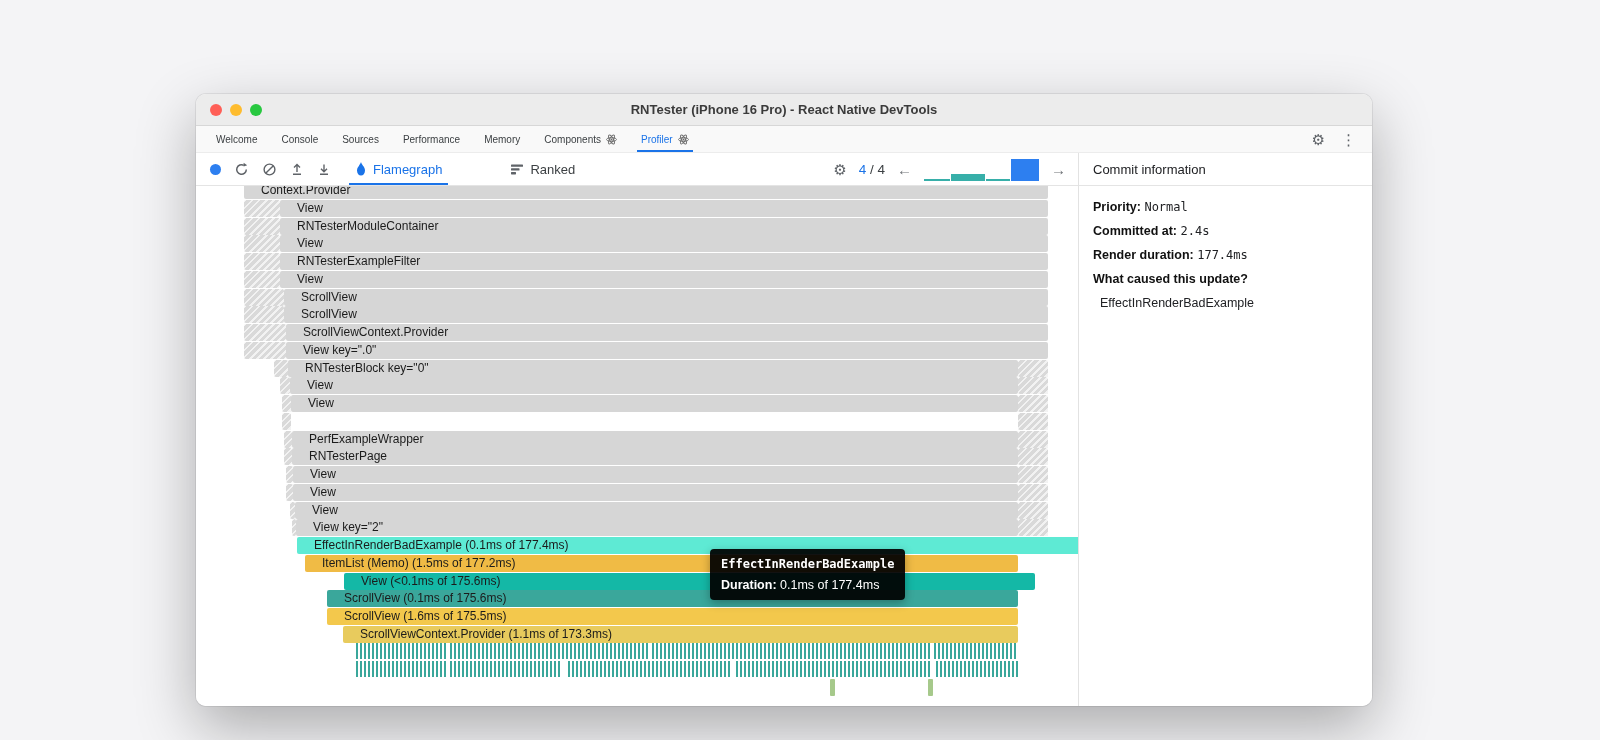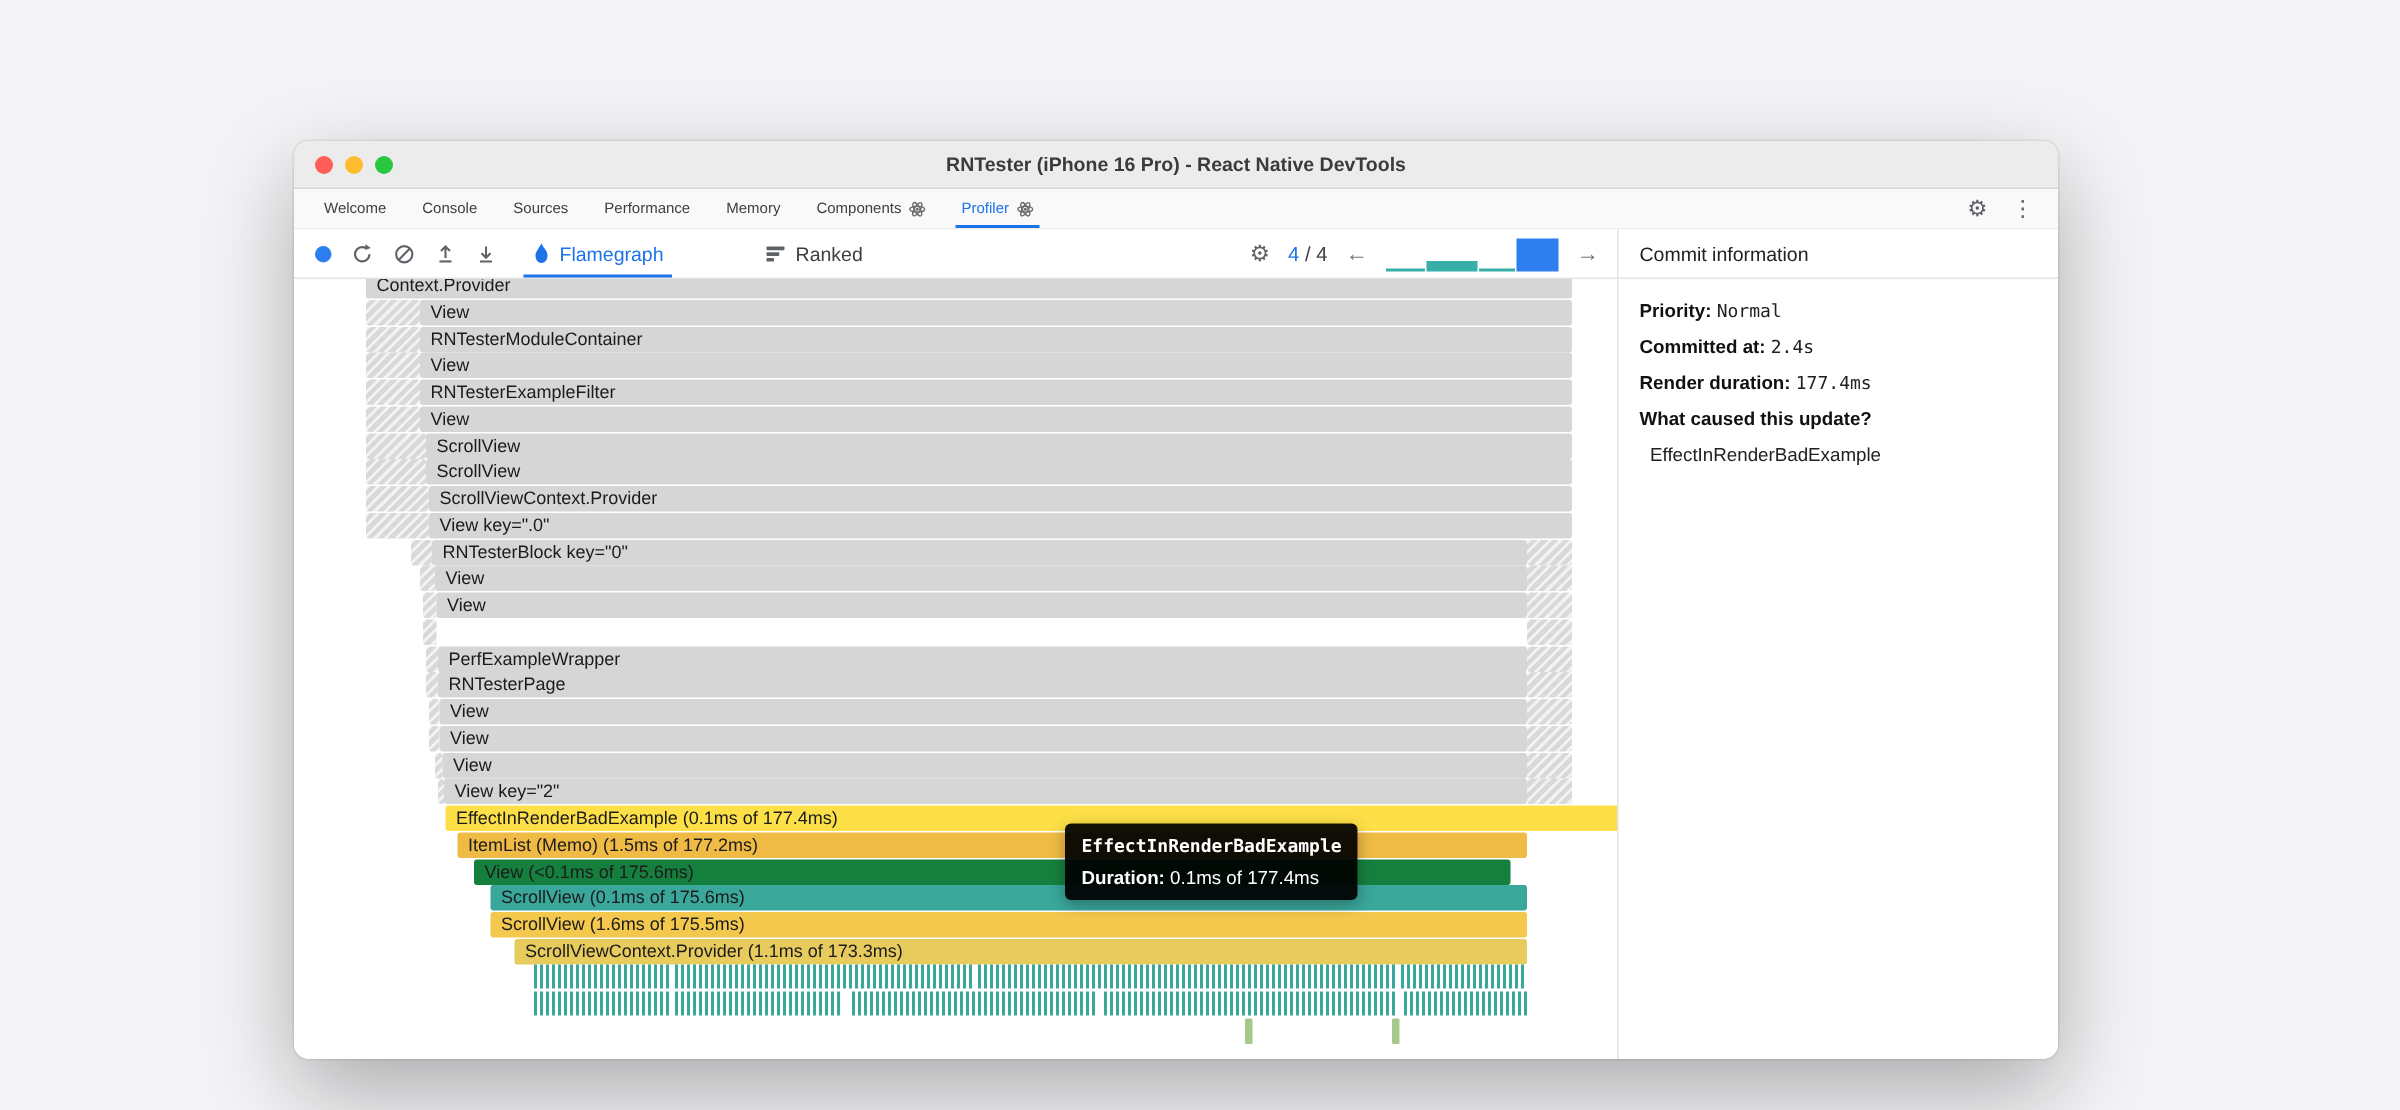--- a/index.html
+++ b/index.html
@@ -66,21 +66,21 @@
   .commit-chart { display:flex; align-items:flex-end; gap:1px; height:24px; }
   .cbar { display:inline-block; }
   
   .flame {
     position:relative; height:520px; overflow:hidden; background:#fff;
   }
   .fbar {
     position:absolute; border-radius:2px; overflow:hidden; white-space:nowrap;
     font-size:12px; line-height:17px; color:#1b1b1b;
   }
-  .flabel { padding-left:7px; }
+  .flabel { padding-left:17px; }
   .fhatch {
     position:absolute; border-radius:2px;
     background:repeating-linear-gradient(135deg, #f2f2f2 0px, #f2f2f2 2px, #d9d9d9 2px, #d9d9d9 5px);
   }
   .fdense { position:absolute; }
   .fmini { position:absolute; border-radius:1px; }
   
   .tooltip {
     position:absolute; left:514px; top:363px; z-index:10;
     background:rgba(0,0,0,0.93); color:#fff; border-radius:4px;
@@ -275,23 +275,23 @@
           <div class="fbar" style="left: 97px; top: 280px; width: 725px; height: 17px; background: rgb(214, 214, 214);"><span class="flabel">View</span></div>
           <div class="fhatch" style="left: 90px; top: 297.75px; width: 7px; height: 17px;"></div>
           <div class="fhatch" style="left: 822px; top: 297.75px; width: 30px; height: 17px;"></div>
           <div class="fbar" style="left: 97px; top: 297.75px; width: 725px; height: 17px; background: rgb(214, 214, 214);"><span class="flabel">View</span></div>
           <div class="fhatch" style="left: 94px; top: 315.5px; width: 5px; height: 17px;"></div>
           <div class="fhatch" style="left: 822px; top: 315.5px; width: 30px; height: 17px;"></div>
           <div class="fbar" style="left: 99px; top: 315.5px; width: 723px; height: 17px; background: rgb(214, 214, 214);"><span class="flabel">View</span></div>
           <div class="fhatch" style="left: 96px; top: 333.25px; width: 4px; height: 17px;"></div>
           <div class="fhatch" style="left: 822px; top: 333.25px; width: 30px; height: 17px;"></div>
           <div class="fbar" style="left: 100px; top: 333.25px; width: 722px; height: 17px; background: rgb(214, 214, 214);"><span class="flabel">View key="2"</span></div>
-          <div class="fbar" style="left: 101px; top: 351px; width: 804px; height: 17px; background: #fde047;"><span class="flabel">EffectInRenderBadExample (0.1ms of 177.4ms)</span></div>
+          <div class="fbar" style="left: 101px; top: 351px; width: 804px; height: 17px; background: #5eead4;"><span class="flabel">EffectInRenderBadExample (0.1ms of 177.4ms)</span></div>
           <div class="fbar" style="left: 109px; top: 368.75px; width: 713px; height: 17px; background: rgb(240, 187, 69);"><span class="flabel">ItemList (Memo) (1.5ms of 177.2ms)</span></div>
-          <div class="fbar" style="left: 120px; top: 386.5px; width: 691px; height: 17px; background: #15803d;"><span class="flabel">View (&lt;0.1ms of 175.6ms)</span></div>
+          <div class="fbar" style="left: 148px; top: 386.5px; width: 691px; height: 17px; background: #14b8a6;"><span class="flabel">View (&lt;0.1ms of 175.6ms)</span></div>
           <div class="fbar" style="left: 131px; top: 404.25px; width: 691px; height: 17px; background: rgb(58, 167, 155);"><span class="flabel">ScrollView (0.1ms of 175.6ms)</span></div>
           <div class="fbar" style="left: 131px; top: 422px; width: 691px; height: 17px; background: rgb(243, 200, 76);"><span class="flabel">ScrollView (1.6ms of 175.5ms)</span></div>
           <div class="fbar" style="left: 147px; top: 439.75px; width: 675px; height: 17px; background: rgb(232, 203, 93);"><span class="flabel">ScrollViewContext.Provider (1.1ms of 173.3ms)</span></div>
           <div class="fdense" style="left: 160px; top: 457px; width: 90px; height: 16px; background-image: repeating-linear-gradient(90deg, rgb(58, 167, 155) 0px, rgb(58, 167, 155) 2px, rgb(255, 255, 255) 2px, rgb(255, 255, 255) 4px);"></div>
           <div class="fdense" style="left: 254px; top: 457px; width: 198px; height: 16px; background-image: repeating-linear-gradient(90deg, rgb(58, 167, 155) 0px, rgb(58, 167, 155) 2px, rgb(255, 255, 255) 2px, rgb(255, 255, 255) 4px);"></div>
           <div class="fdense" style="left: 456px; top: 457px; width: 278px; height: 16px; background-image: repeating-linear-gradient(90deg, rgb(58, 167, 155) 0px, rgb(58, 167, 155) 2px, rgb(255, 255, 255) 2px, rgb(255, 255, 255) 4px);"></div>
           <div class="fdense" style="left: 738px; top: 457px; width: 84px; height: 16px; background-image: repeating-linear-gradient(90deg, rgb(58, 167, 155) 0px, rgb(58, 167, 155) 2px, rgb(255, 255, 255) 2px, rgb(255, 255, 255) 4px);"></div>
           <div class="fdense" style="left: 160px; top: 475px; width: 90px; height: 16px; background-image: repeating-linear-gradient(90deg, rgb(58, 167, 155) 0px, rgb(58, 167, 155) 2px, rgb(255, 255, 255) 2px, rgb(255, 255, 255) 4px);"></div>
           <div class="fdense" style="left: 254px; top: 475px; width: 112px; height: 16px; background-image: repeating-linear-gradient(90deg, rgb(58, 167, 155) 0px, rgb(58, 167, 155) 2px, rgb(255, 255, 255) 2px, rgb(255, 255, 255) 4px);"></div>
           <div class="fdense" style="left: 372px; top: 475px; width: 162px; height: 16px; background-image: repeating-linear-gradient(90deg, rgb(58, 167, 155) 0px, rgb(58, 167, 155) 2px, rgb(255, 255, 255) 2px, rgb(255, 255, 255) 4px);"></div>

